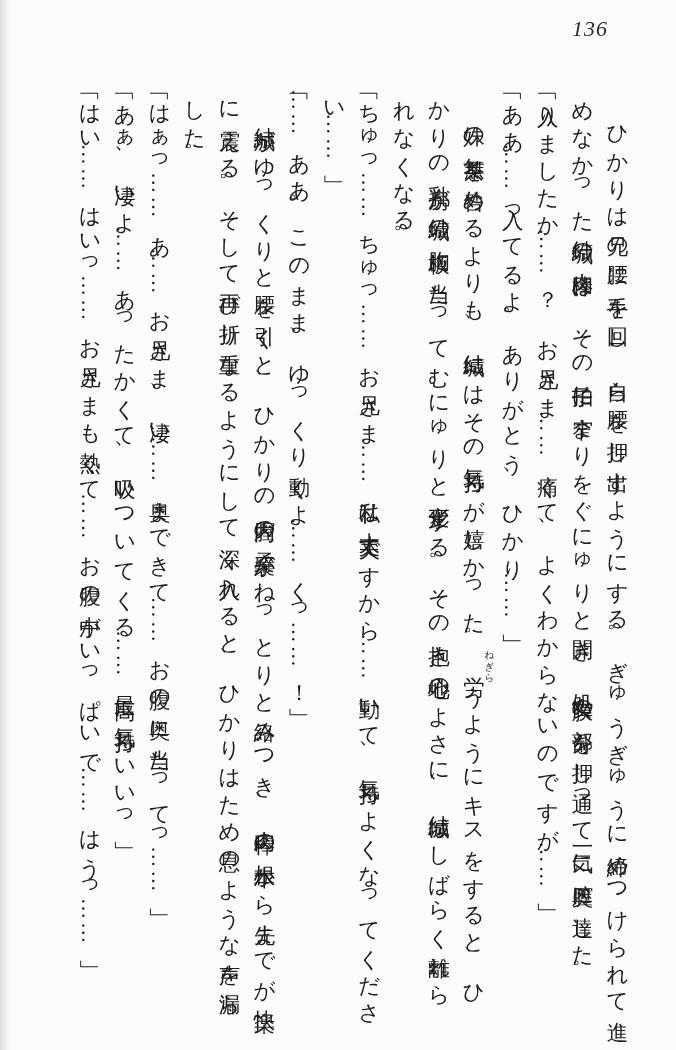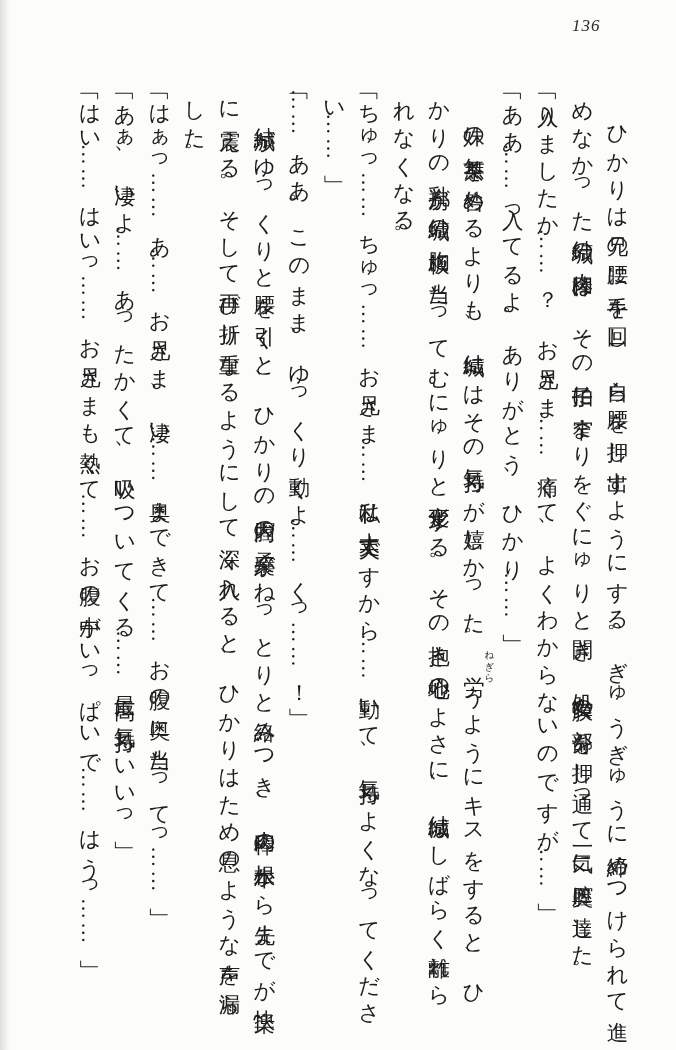--- a/index.html
+++ b/index.html
@@ -21,21 +21,21 @@
     top: 0;
     width: 10px;
     height: 100%;
     background: linear-gradient(to right, rgba(90,90,88,0.18), rgba(90,90,88,0));
     pointer-events: none;
   }
   .page-number {
     position: absolute;
     top: 16px;
     left: 572px;
-    font-size: 17px;
+    font-size: 22px;
     font-style: italic;
     letter-spacing: 1px;
     color: #2b2b2b;
   }
   .text-body {
     position: absolute;
     top: 86px;
     right: 42px;
     height: 932px;
     width: 594px;

